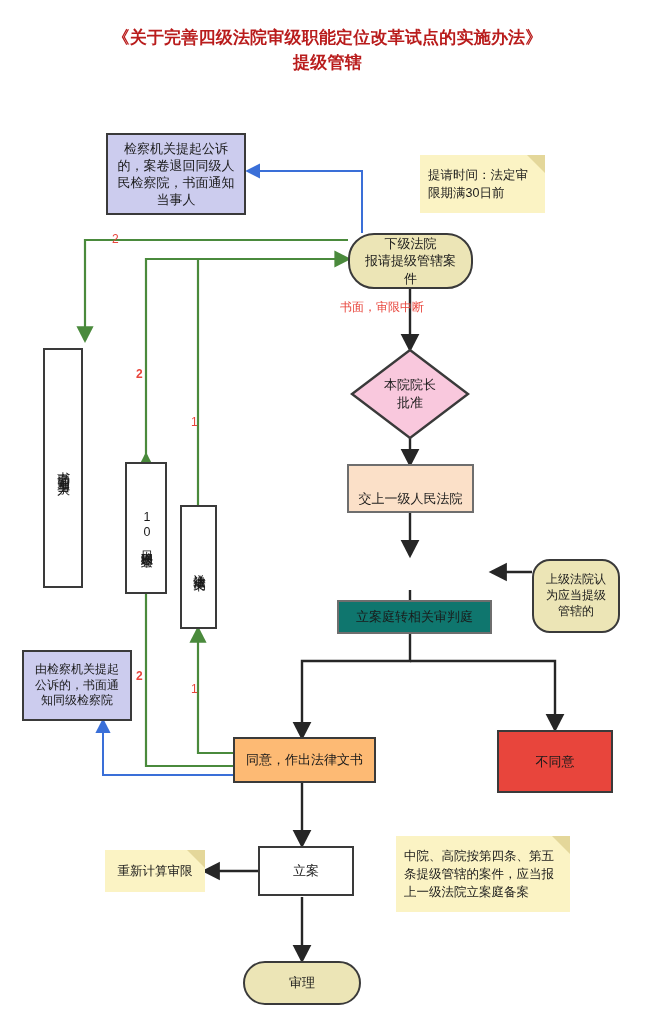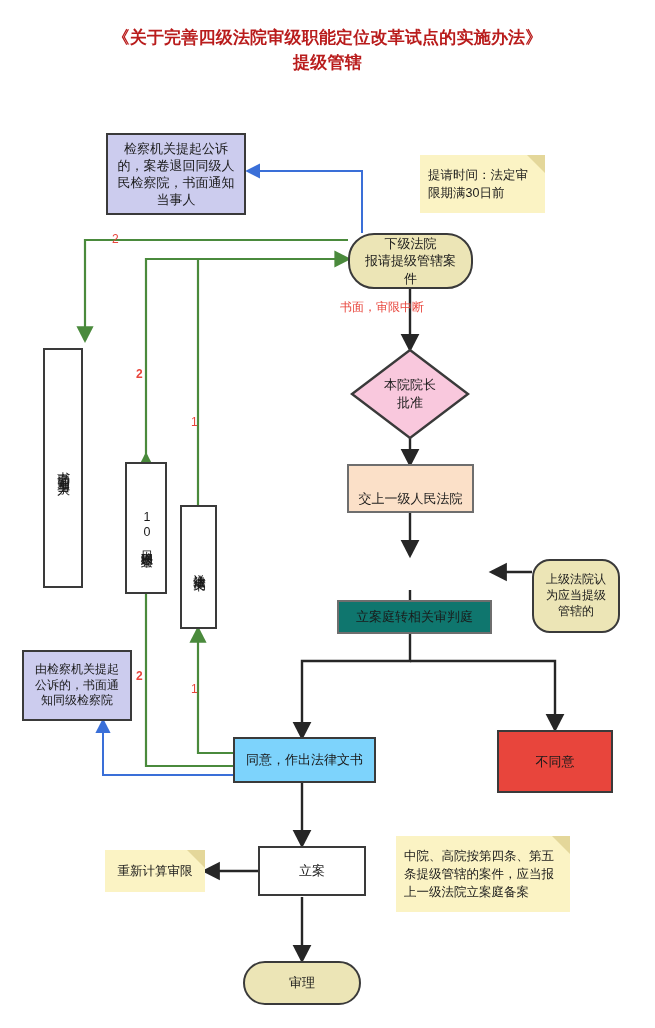--- a/index.html
+++ b/index.html
@@ -62,21 +62,21 @@
     padding: 4px 7px;
   }
   .rect-peach {
     border: 2px solid #6e6e6e;
     background: #fbe0c8;
     padding: 4px 7px;
     align-items: flex-end;
   }
   .rect-green {
     border: 2px solid #3a3a3a;
-    background: #7dd3fc;
+    background: #fdba74;
     padding: 4px 7px;
   }
   .rect-red {
     border: 2px solid #3a3a3a;
     background: #e8453c;
     padding: 4px 7px;
   }
   .rect-plain-gray {
     border: 2px solid #6e6e6e;
     background: #0f766e;
@@ -271,21 +271,21 @@
   </div>
 
   <div class="node rect-green" style="left:233px; top:737px; width:143px; height:46px;">
     <span>同意，作出法律文书</span>
   </div>
 
   <div class="node rect-red" style="left:497px; top:730px; width:116px; height:63px;">
     <span>不同意</span>
   </div>
 
-  <div class="node rect" style="left:258px; top:846px; width:108px; height:50px;">
+  <div class="node rect" style="left:258px; top:846px; width:96px; height:50px;">
     <span>立案</span>
   </div>
 
   <div class="note" style="left:105px; top:850px; width:100px; height:42px;">
     <span class="fold"></span>
     <span>重新计算审限</span>
   </div>
 
   <div class="note" style="left:396px; top:836px; width:174px; height:76px;">
     <span class="fold"></span>

